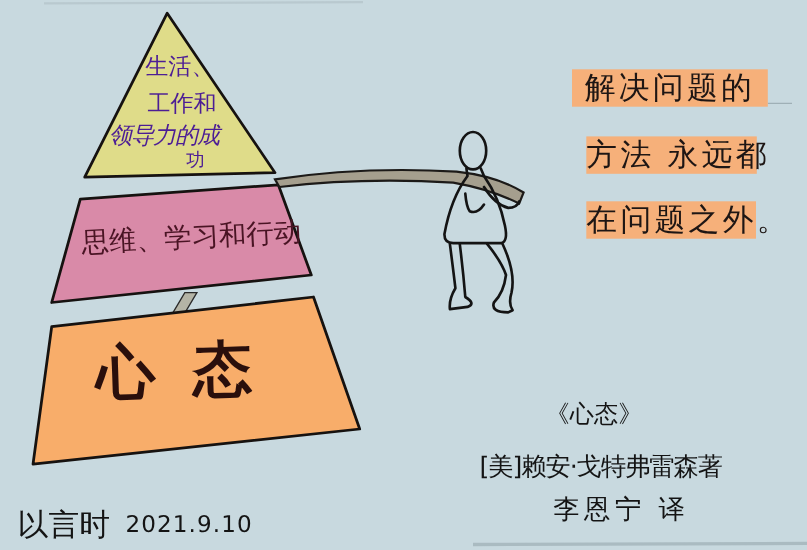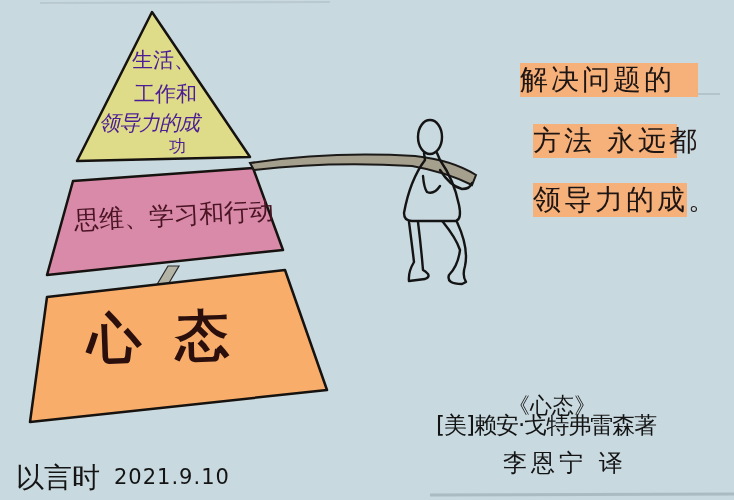--- a/index.html
+++ b/index.html
@@ -9,21 +9,21 @@
     font-family: "DejaVu Sans", sans-serif;
     color: #1c1414;
   }
   .canvas { position: absolute; left: 0; top: 0; width: 734px; height: 500px; }
   .txt { position: absolute; white-space: nowrap; line-height: 1; }
   .tri-line { font-size: 21px; color: #4c1d95; }
   .mid-text { left: 74px; top: 203px; width: 196px; font-size: 25px; color: #4a1424; text-align: center; transform: rotate(-3deg); }
   .bot-text { left: 80px; top: 310px; width: 190px; font-size: 54px; font-weight: bold; color: #2a0f0c; text-align: center; letter-spacing: 34px; transform: rotate(-2deg); }
   .quote-line {
     position: absolute; height: 34px; background: #f6b07a;
-    font-size: 28px; color: #1e1614; line-height: 34px; white-space: nowrap;
+    font-size: 28px; color: #1e1614; line-height: 34px; text-align: center; white-space: nowrap;
     letter-spacing: 3px;
   }
   .book { font-size: 22px; color: #141414; }
   .sig { font-size: 22px; color: #141414; }
 </style>
 </head>
 <body>
 
 <svg class="canvas" viewBox="0 0 734 500" xmlns="http://www.w3.org/2000/svg">
 
@@ -55,21 +55,21 @@
 <div class="txt tri-line" style="left:132px; top:50px;">生活、</div>
 <div class="txt tri-line" style="left:118px; top:84px;margin-left:16px;">工作和</div>
 <div class="txt tri-line" style="left:99px; top:113px; letter-spacing:-1px;font-style:italic;">领导力的成</div>
 <div class="txt tri-line" style="left:169px; top:138px; font-size:17px;">功</div>
 
 <div class="txt mid-text">思维、学习和行动</div>
 
 <div class="txt bot-text">心态</div>
 
 <div class="quote-line" style="left:520px; top:63px; width:178px;">解决问题的</div>
-<div class="quote-line" style="left:533px; top:124px; width:144px;">方法 永远都</div>
-<div class="quote-line" style="left:533px; top:183px; width:172px; background:linear-gradient(to right,#f6b07a 0,#f6b07a 154px,transparent 154px);">领导力的成。</div>
+<div class="quote-line" style="left:533px; top:124px; width:155px;">方法 永远都</div>
+<div class="quote-line" style="left:533px; top:183px; width:172px; background:linear-gradient(to right,#f6b07a 0,#f6b07a 154px,transparent 154px);">在问题之外。</div>
 
-<div class="txt book" style="left:496px; top:395px; font-size:22px;margin-left:12px;">《心态》</div>
+<div class="txt book" style="left:496px; top:367px; font-size:22px;">《心态》</div>
 <div class="txt book" style="left:436px; top:414px; font-size:23px; letter-spacing:-1px;">[美]赖安·戈特弗雷森著</div>
 <div class="txt book" style="left:503px; top:451px; font-size:24px; letter-spacing:4px;">李恩宁 译</div>
 
 <div class="txt sig" style="left:16px; top:464px; font-size:28px;font-family:Liberation Serif, serif;">以言时</div>
 <div class="txt sig" style="left:114px; top:467px; font-size:21px; letter-spacing:1px;">2021.9.10</div>
 
 </body></html>

